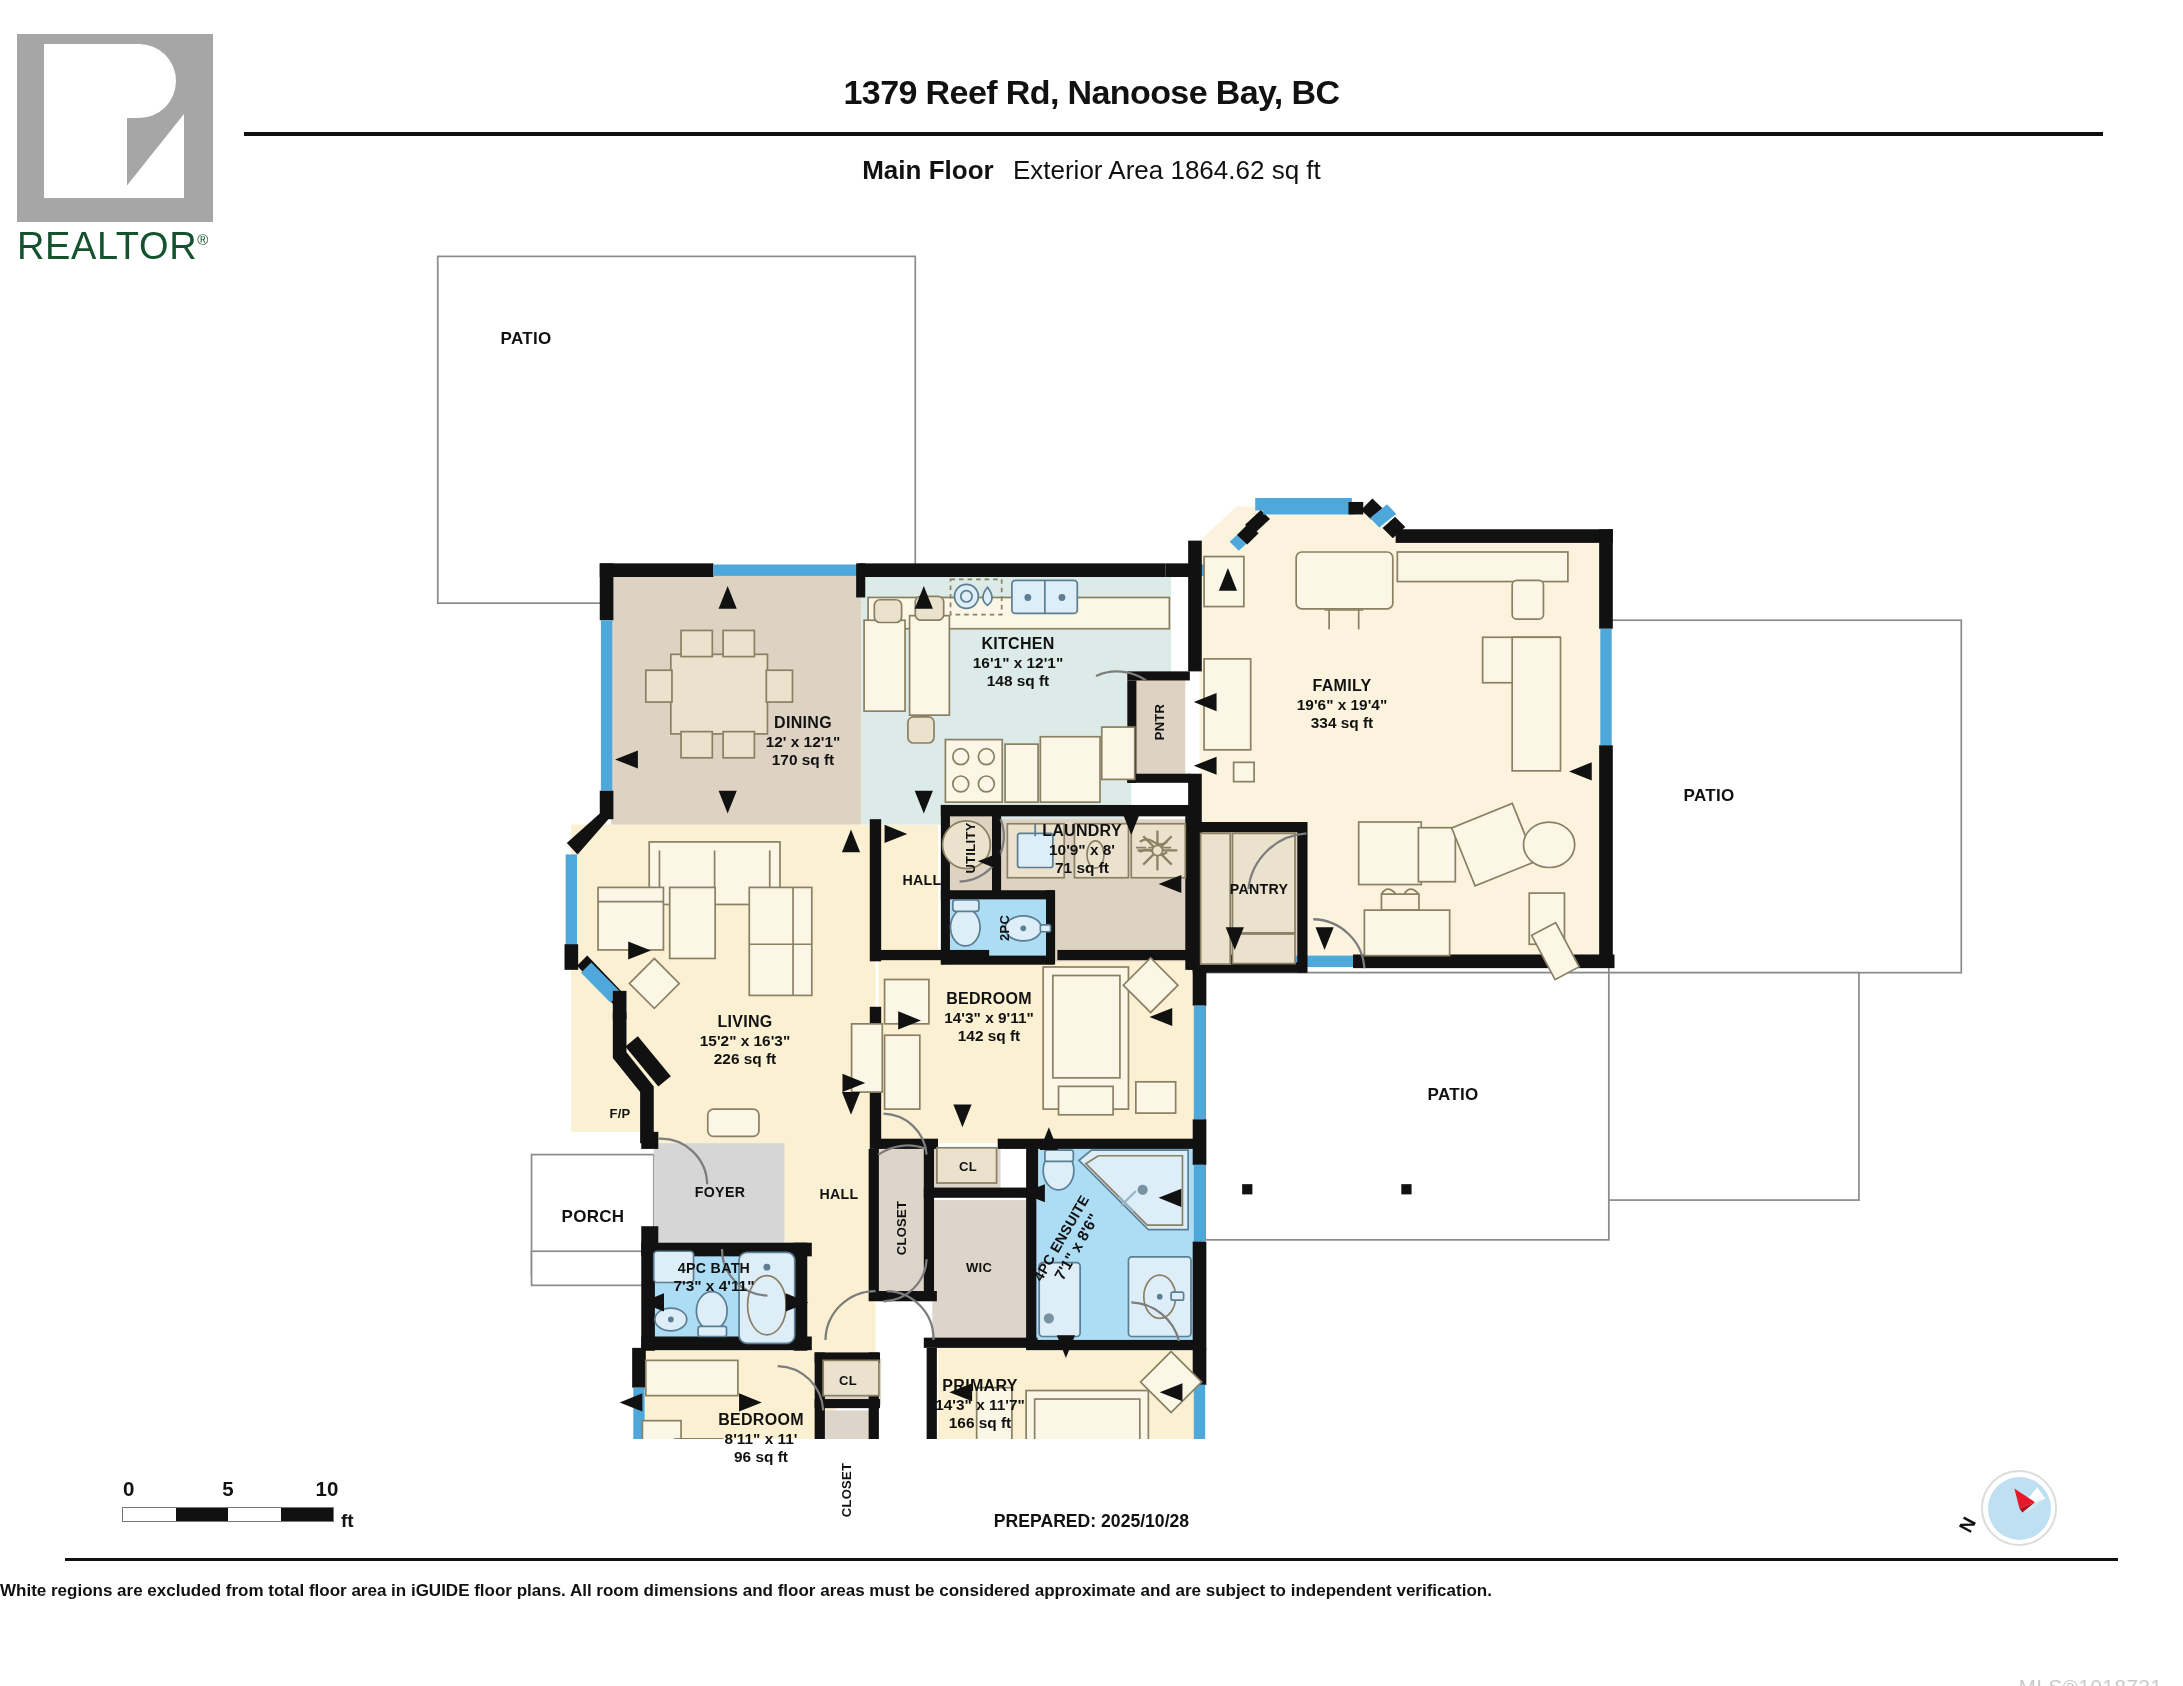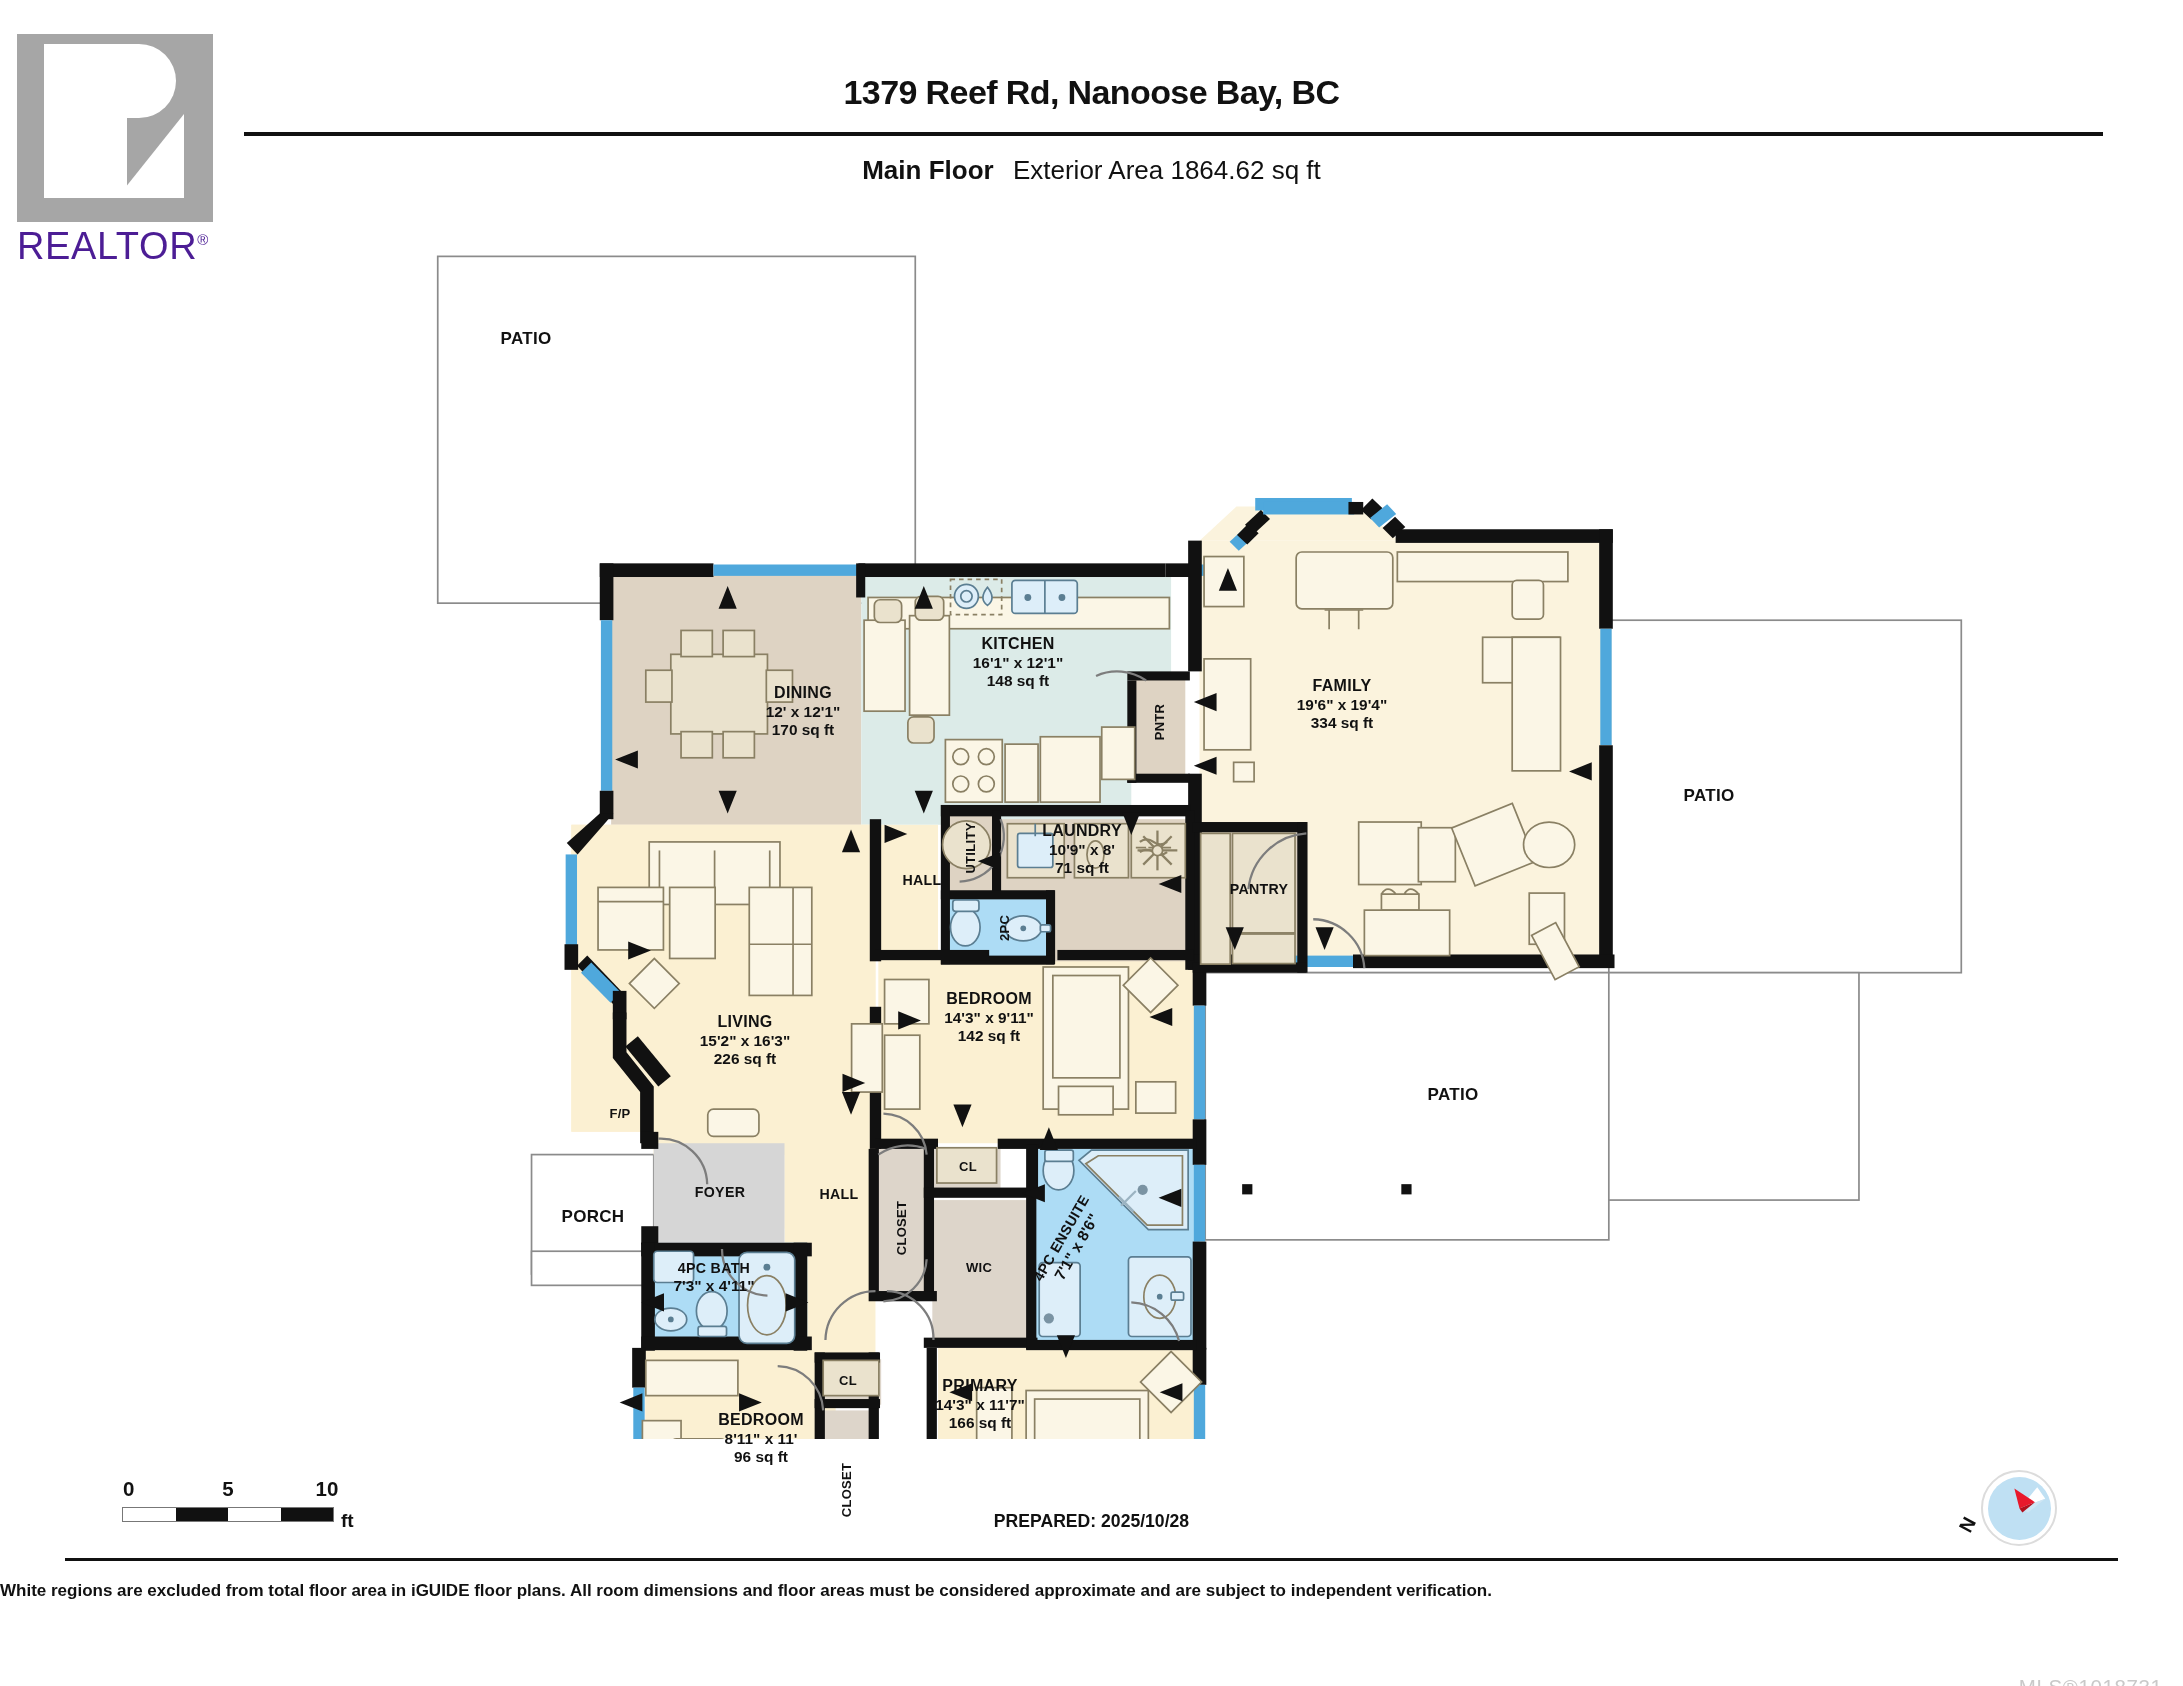--- a/index.html
+++ b/index.html
@@ -5,21 +5,21 @@
   html,body{margin:0;padding:0;background:#ffffff;}
   body{width:2183px;height:1687px;position:relative;font-family:"Liberation Sans",sans-serif;color:#111;overflow:hidden;}
 
   
   #realtor-logo{position:absolute;left:17px;top:34px;width:244px;height:250px;}
   #realtor-logo .sq{position:absolute;left:0;top:0;width:196px;height:188px;background:#a6a6a6;}
   #realtor-logo .r-stem{position:absolute;left:27px;top:10.2px;width:57px;height:154px;background:#fff;}
   #realtor-logo .r-bowl{position:absolute;left:102px;top:10.2px;width:57px;height:74px;background:#fff;border-radius:0 37px 37px 0;}
   #realtor-logo .r-bowl2{position:absolute;left:84px;top:10.2px;width:25.6px;height:154px;background:#fff;}
   #realtor-logo .r-leg{position:absolute;left:100px;top:80px;width:0;height:0;border-left:0 solid transparent;border-top:84px solid transparent;border-right:67px solid #fff;}
-  #realtor-logo .rtext{position:absolute;left:0;top:191px;font-size:38px;letter-spacing:0.6px;color:#4c1d95;font-weight:400;font-family:"Liberation Sans",sans-serif;}
+  #realtor-logo .rtext{position:absolute;left:0;top:191px;font-size:38px;letter-spacing:0.6px;color:#14532d;font-weight:400;font-family:"Liberation Sans",sans-serif;}
   #realtor-logo .rtext sup{font-size:15px;vertical-align:super;}
 
   #plan-title{position:absolute;left:0;top:73px;width:2183px;text-align:center;font-size:34px;font-weight:bold;letter-spacing:-0.6px;}
   #title-rule{position:absolute;left:244px;top:132px;width:1859px;height:4px;background:#111;}
   #floor-subtitle{position:absolute;left:0;top:155px;width:2183px;text-align:center;font-size:26px;}
   #floor-subtitle b{font-weight:bold;}
   #floor-subtitle span.area{margin-left:19.3px;}
 
   
   #scalebar{position:absolute;left:122px;top:1477px;width:227px;height:51px;}
@@ -457,21 +457,21 @@
 <div class="rm-label out" style="left:1709px;top:608px">
   <div class="nm">PATIO</div>
 </div>
 <div class="rm-label out" style="left:1453px;top:907px">
   <div class="nm">PATIO</div>
 </div>
 <div class="rm-label out sm" style="left:593px;top:1029px">
   <div class="nm">PORCH</div>
 </div>
 
-<div class="rm-label" style="left:803px;top:524px">
+<div class="rm-label" style="left:803px;top:554px">
   <div class="nm">DINING</div>
   <div class="dm">12' x 12'1"</div>
   <div class="dm">170 sq ft</div>
 </div>
 <div class="rm-label" style="left:1018px;top:475px">
   <div class="nm">KITCHEN</div>
   <div class="dm">16'1" x 12'1"</div>
   <div class="dm">148 sq ft</div>
 </div>
 <div class="rm-label" style="left:1342px;top:517px">

